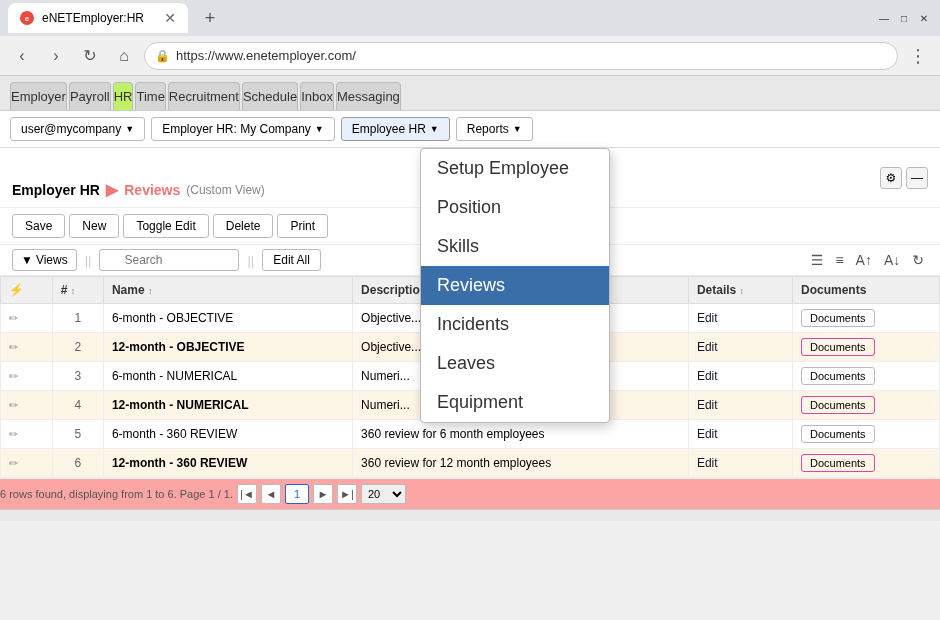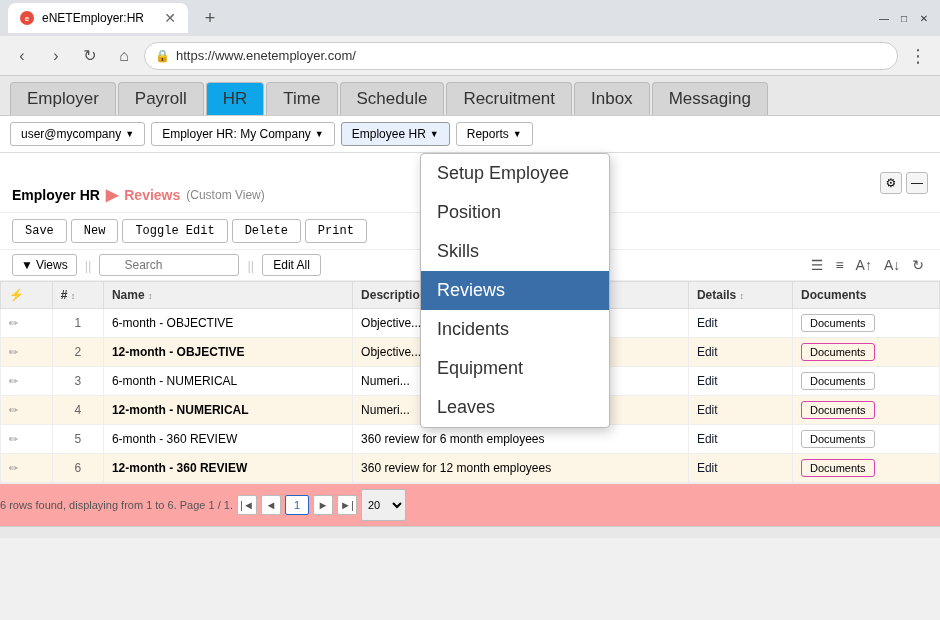--- a/index.html
+++ b/index.html
@@ -102,31 +102,31 @@
 
     
     .app-nav {
       background: #e8e8e8;
       display: flex;
       padding: 6px 10px 0;
       gap: 2px;
       border-bottom: 1px solid #ccc;
     }
     .app-nav-tab {
-      padding: 6px 16px;
+      padding: 6px 0;
       border: 1px solid #bbb;
       border-bottom: none;
       border-radius: 4px 4px 0 0;
       background: #d5d5d5;
       cursor: pointer;
-      font-size: 17px;
+      font-size: 13px;
       color: #333;
     }
     .app-nav-tab.active {
-      background: #0ea5e9;
+      background: #bef264;
       color: #333;
       border-color: #bbb;
     }
 
     
     .secondary-toolbar {
       background: white;
       padding: 6px 10px;
       display: flex;
       align-items: center;
@@ -192,21 +192,20 @@
       gap: 4px;
       border-bottom: 1px solid #eee;
     }
     .action-btn {
       padding: 4px 12px;
       border: 1px solid #bbb;
       border-radius: 3px;
       background: white;
       cursor: pointer;
       font-size: 12px;
-      font-family: Liberation Mono, monospace;
     }
 
     
     .filter-bar {
       padding: 4px 12px;
       display: flex;
       align-items: center;
       gap: 6px;
       border-bottom: 1px solid #eee;
     }
@@ -322,21 +321,21 @@
       width: 24px; height: 20px;
       border: 1px solid #2266cc;
       border-radius: 2px;
       background: white;
       color: #2266cc;
       cursor: pointer;
       display: flex; align-items: center; justify-content: center;
       font-size: 11px;
     }
     .per-page-select {
-      height: 32px;
+      height: 20px;
       border: 1px solid #bbb;
       border-radius: 2px;
       font-size: 11px;
       padding: 0 2px;
     }
 
     
     .dropdown-menu {
       position: absolute;
       top: 0;
@@ -395,22 +394,22 @@
     <span>https://www.enetemployer.com/</span>
   </div>
   <div class="menu-btn">⋮</div>
 </div>
 
 <div class="app-nav">
   <div class="app-nav-tab">Employer</div>
   <div class="app-nav-tab">Payroll</div>
   <div class="app-nav-tab active">HR</div>
   <div class="app-nav-tab">Time</div>
+  <div class="app-nav-tab">Recruitment</div>
   <div class="app-nav-tab">Schedule</div>
-  <div class="app-nav-tab">Recruitment</div>
   <div class="app-nav-tab">Inbox</div>
   <div class="app-nav-tab">Messaging</div>
 </div>
 
 <div class="secondary-toolbar">
   <div class="dropdown-btn">
     <span>user@mycompany</span>
     <span class="caret">▼</span>
   </div>
   <div class="dropdown-btn">
@@ -547,19 +546,19 @@
       <option>100</option>
     </select>
   </div>
 
   <div class="dropdown-menu" id="dropdown-menu">
   <div class="dropdown-menu-item">Setup Employee</div>
       <div class="dropdown-menu-item">Position</div>
       <div class="dropdown-menu-item">Skills</div>
       <div class="dropdown-menu-item active-item">Reviews</div>
       <div class="dropdown-menu-item">Incidents</div>
+      <div class="dropdown-menu-item">Leaves</div>
       <div class="dropdown-menu-item">Equipment</div>
-      <div class="dropdown-menu-item">Leaves</div>
     </div>
 
 </div>
 
 <div class="scrollbar-area"></div>
 
 </body></html>

